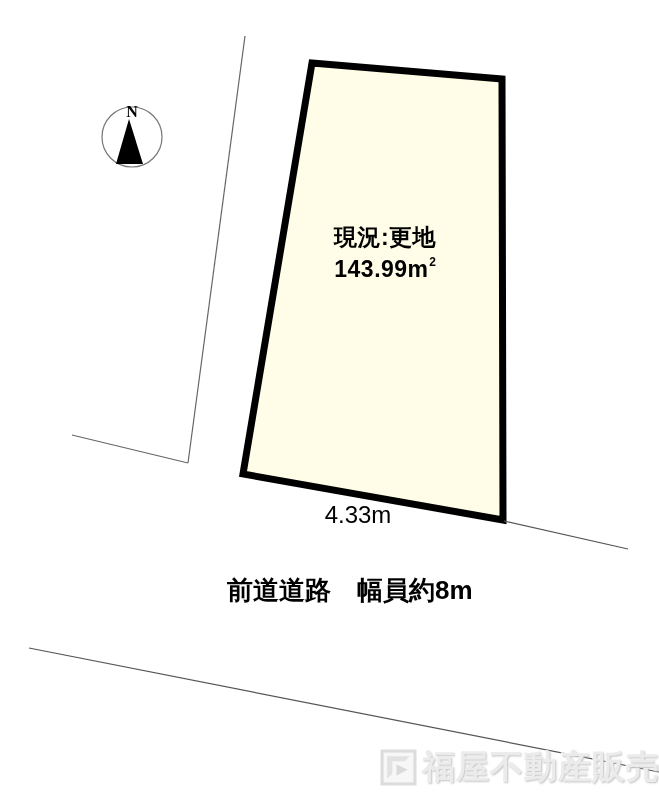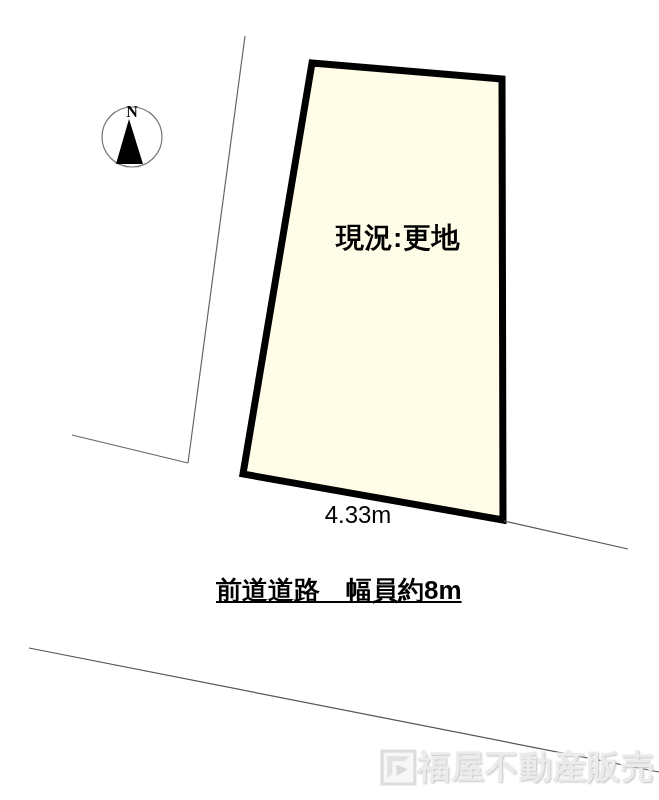--- a/index.html
+++ b/index.html
@@ -27,25 +27,25 @@
     width: 24px;
     text-align: center;
     font-family: "Liberation Serif", serif;
     font-weight: bold;
     font-size: 16px;
     color: var(--text, #000);
     user-select: none;
   }
   .parcel-text {
     position: absolute;
-    left: 270px;
+    left: 257px;
     top: 224px;
     width: 256px;
     text-align: center;
-    font-size: 28px;
+    font-size: 23px;
     line-height: 27px;
     font-weight: 600;
     color: var(--text, #000);
     letter-spacing: 0.5px;
     white-space: nowrap;
   }
   .parcel-text sup {
     font-size: 0.52em;
     position: relative;
     top: -0.15em;
@@ -56,34 +56,34 @@
     left: 315px;
     top: 501px;
     width: 86px;
     text-align: center;
     font-size: 24px;
     font-weight: 400;
     color: var(--text, #000);
   }
   .road-label {
     position: absolute;
-    left: 216px;
+    left: 227px;
     top: 573px;
     font-size: 26px;
     font-weight: 600;
     color: var(--text, #000);
     white-space: nowrap;
-    text-decoration: underline;
   }
   .watermark {
     position: absolute;
     left: 380px;
     top: 748px;
     display: flex;
     align-items: flex-end;
+    gap: 5px;
   }
   .watermark-text {
     font-size: 33px;
     line-height: 38px;
     font-weight: 700;
     letter-spacing: 1px;
     color: var(--watermark, #ebebeb);
     text-shadow: 1px 1px 2px #c2c2c2, -1px -1px 1px #ffffff;
     white-space: nowrap;
   }
@@ -105,20 +105,21 @@
     <line x1="29" y1="648" x2="659" y2="772" style="stroke:var(--road-line,#555);stroke-width:1.2"></line>
 
     <circle cx="132" cy="137" r="30" style="fill:#ffffff;stroke:var(--compass-ring,#777);stroke-width:1.2"></circle>
     <polygon points="129,119 116,164 143,164" style="fill:var(--compass-needle,#000)"></polygon>
   </svg>
 
   <div class="compass-n">N</div>
 
   <div class="parcel-text">
     <div>現況:更地</div>
+    <div><span>143.99m</span><sup>2</sup></div>
   </div>
 
   <div class="frontage-label">4.33m</div>
 
   <div class="road-label">前道道路　幅員約8m</div>
 
   <div class="watermark">
     <svg width="37" height="37" viewBox="0 0 36 36">
       <rect x="2" y="2" width="32" height="32" style="fill:#f7f7f7;stroke:#dcdcdc;stroke-width:3"></rect>
       <path d="M7 7 L29 7 L24 12 L12 12 L12 24 L7 29 Z" style="fill:#e2e2e2"></path>

